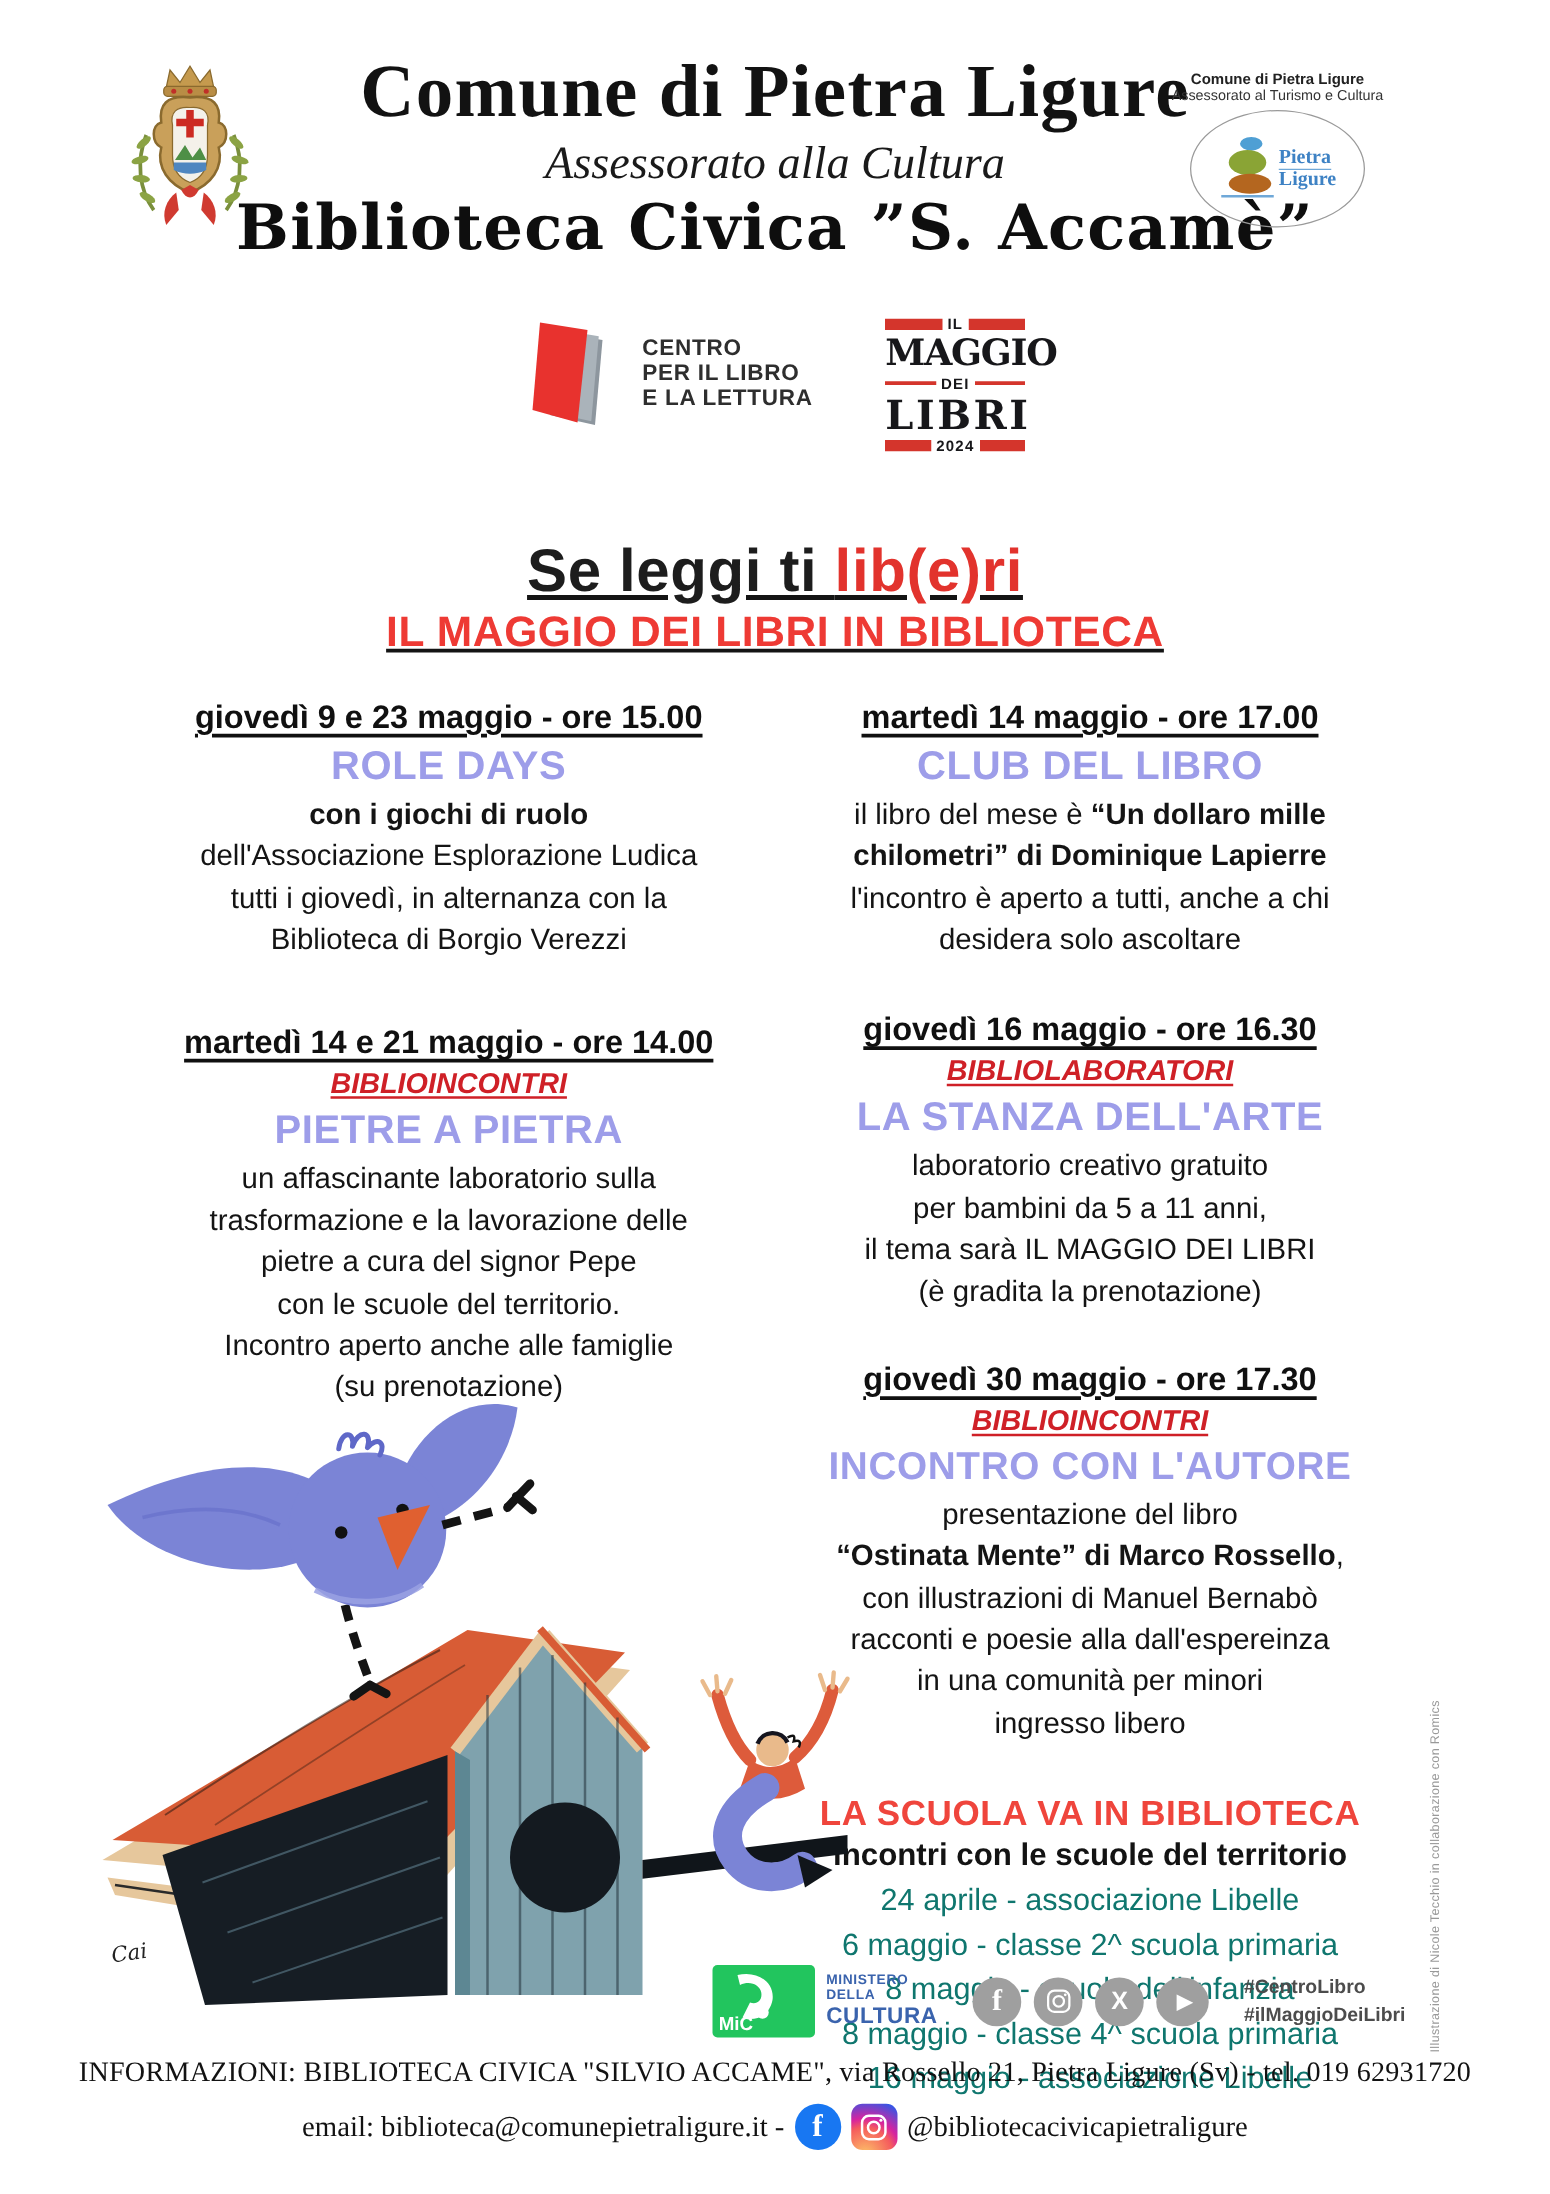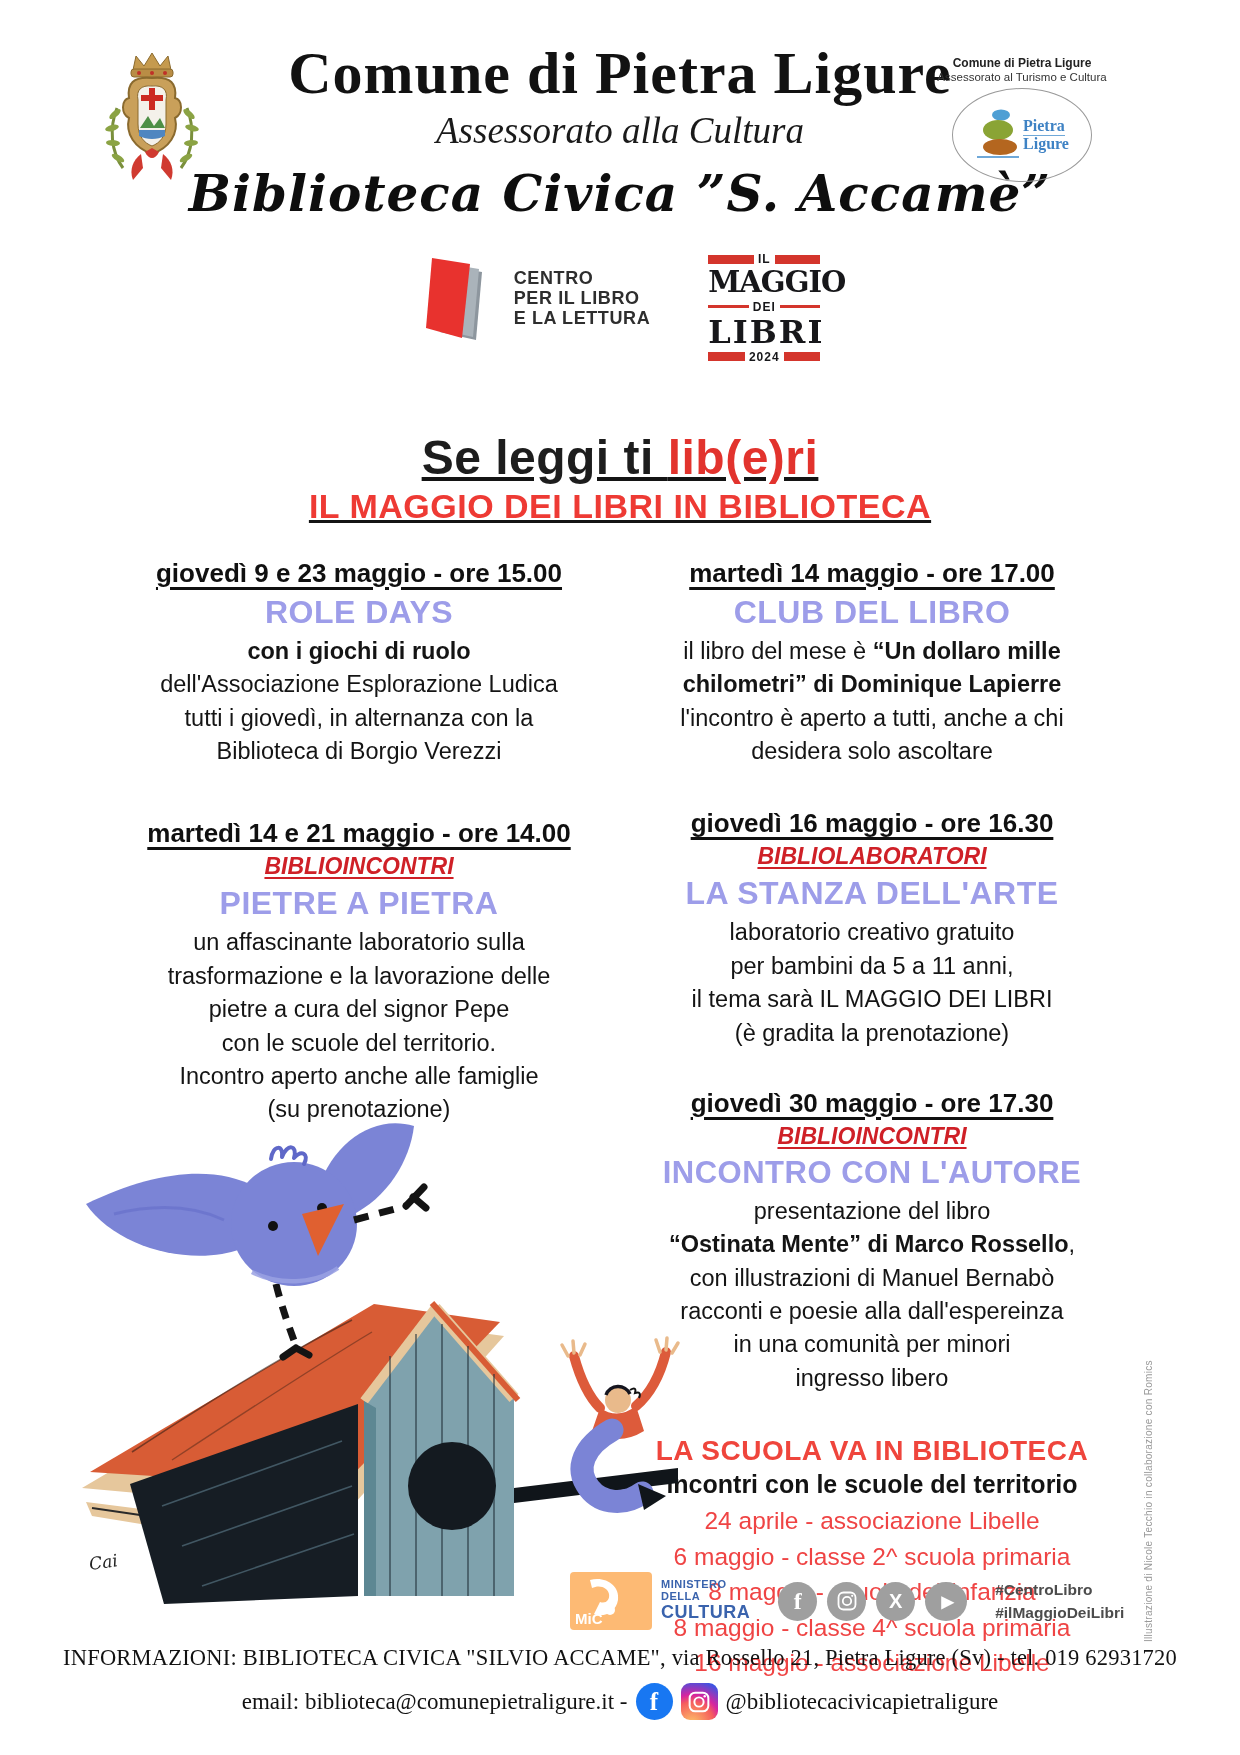--- a/index.html
+++ b/index.html
@@ -6,22 +6,22 @@
   body{width:1240px;height:1755px;position:relative;overflow:hidden;
        font-family:"Liberation Sans",sans-serif;color:#141414;}
 
   
   .coat{position:absolute;left:103px;top:48px;width:98px;height:142px;}
   .hdr{position:absolute;left:0;right:0;top:42px;text-align:center;}
   .hdr-title{font-family:"Liberation Serif",serif;font-size:60px;font-weight:600;
              color:#121212;letter-spacing:1px;line-height:1.05;}
   .hdr-sub{font-family:"Liberation Serif",serif;font-size:37px;font-weight:500;
            color:#1a1a1a;margin-top:4px;font-style:italic;}
-  .script-title{font-family:"DejaVu Serif",serif;font-style:italic;font-weight:bold;
-                font-size:50px;color:#0e0e0e;margin-top:12px;letter-spacing:1px;}
+  .script-title{font-family:"DejaVu Serif",serif;font-weight:bold;
+                font-size:50px;color:#0e0e0e;letter-spacing:1px;}
 
   .mini-logo{position:absolute;right:96px;top:56px;width:244px;text-align:center;}
   .mini-logo .l1{font-size:12px;font-weight:bold;color:#222;}
   .mini-logo .l2{font-size:11.5px;color:#333;margin-top:1px;}
   .mini-oval{margin:5px auto 0;width:138px;height:92px;border:1.5px solid #9a9a9a;
              border-radius:50%;display:flex;align-items:center;justify-content:center;gap:2px;}
   .mini-brand{font-family:"Liberation Serif",serif;color:#3e82c4;font-size:16px;
               font-weight:bold;line-height:1.0;text-align:left;}
   .mini-brand .pw{border-bottom:1.5px solid #6fa8d8;padding-bottom:1px;display:inline-block;}
 
@@ -59,26 +59,26 @@
   .evt-title.wide{white-space:nowrap;font-size:31px;}
   .lbl{font-size:23px;font-weight:bold;font-style:italic;color:#cf2027;
        text-decoration:underline;text-underline-offset:3px;margin-top:4px;}
   .bd{font-size:23.5px;line-height:1.42;color:#141414;margin-top:4px;}
   .b{font-weight:bold;}
   .gap-l{height:50px;} .gap-r1{height:40px;} .gap-r2{height:38px;} .gap-r3{height:40px;}
 
   
   .school-title{font-size:28px;font-weight:800;color:#ef453c;letter-spacing:.5px;}
   .school-sub{font-size:25px;font-weight:bold;color:#131313;margin-top:3px;}
-  .school-list{font-size:24.5px;line-height:1.45;color:#ef4444;margin-top:4px;}
+  .school-list{font-size:24.5px;line-height:1.45;color:#0f766e;margin-top:4px;}
 
   
   .bottom-row{position:absolute;left:570px;top:1572px;display:flex;align-items:center;gap:28px;}
   .mic{display:flex;align-items:center;gap:9px;}
-  .mic-box{width:82px;height:58px;background:#fdba74;border-radius:4px;position:relative;
+  .mic-box{width:82px;height:58px;background:#22c55e;border-radius:4px;position:relative;
            overflow:hidden;flex:none;}
   .mic-txt{color:#3a63ad;font-weight:bold;line-height:1.08;text-align:left;}
   .mic-txt .a{font-size:11px;letter-spacing:.5px;}
   .mic-txt .c{font-size:18px;letter-spacing:.5px;}
   .socials{display:flex;gap:10px;}
   .soc{width:39px;height:39px;border-radius:50%;background:#9f9f9f;display:flex;
        align-items:center;justify-content:center;color:#fff;font-weight:bold;flex:none;}
   .soc.f{font-family:"Liberation Serif",serif;font-size:24px;}
   .soc.x{font-size:20px;}
   .soc.yt{font-size:16px;padding-left:3px;}

